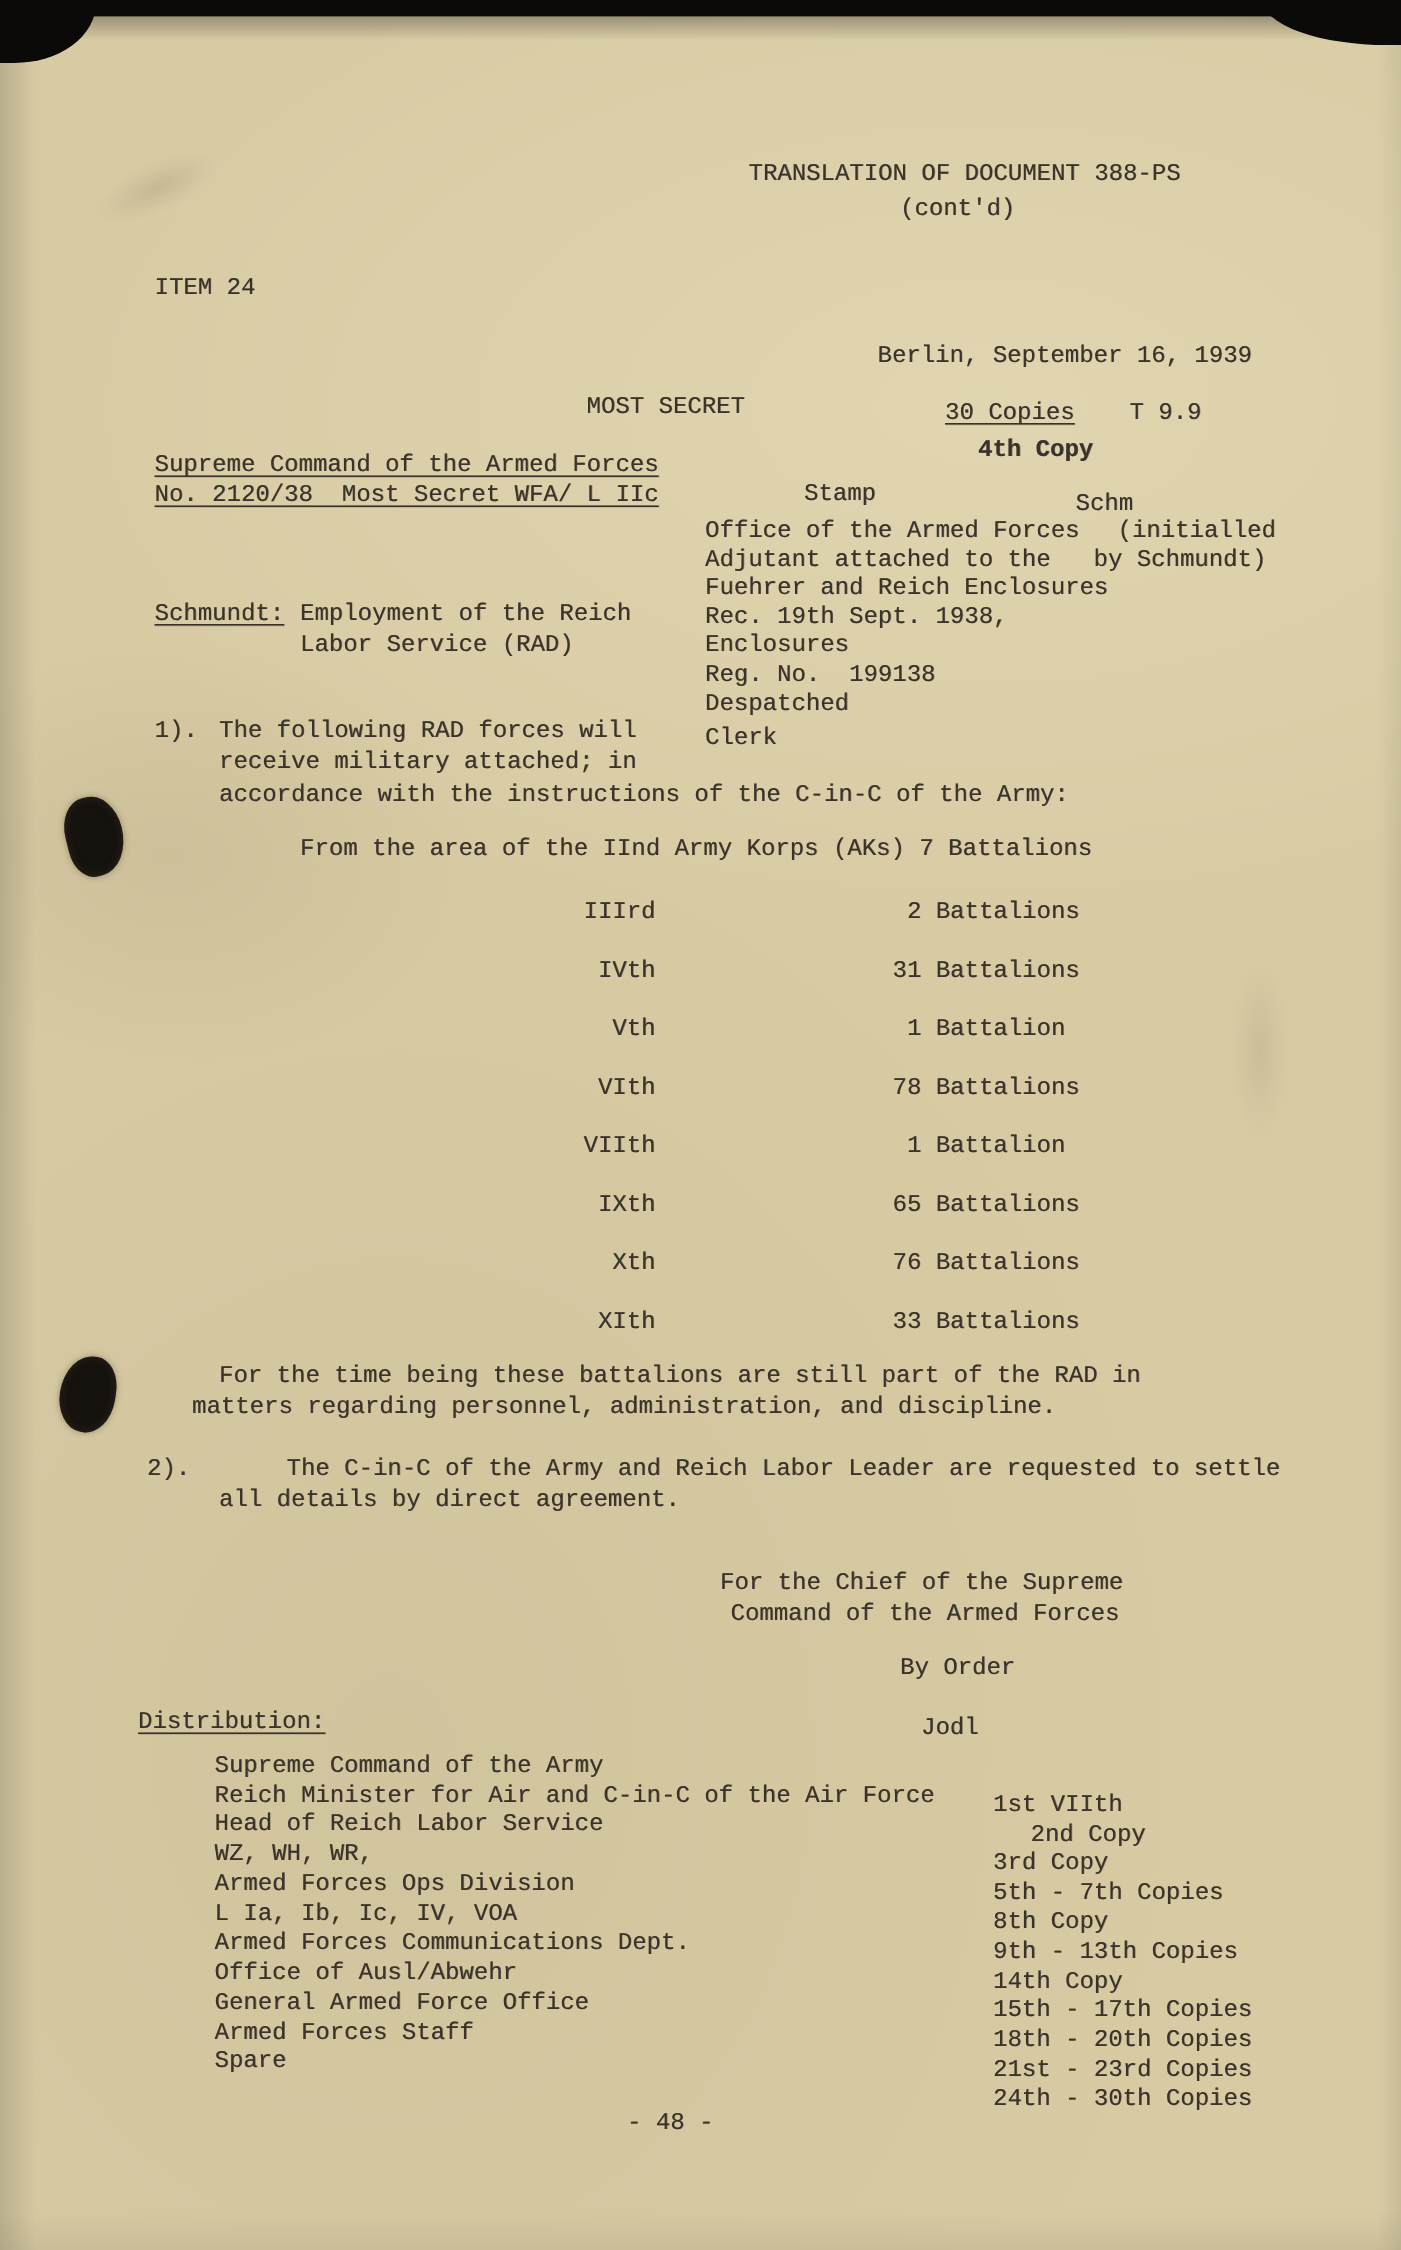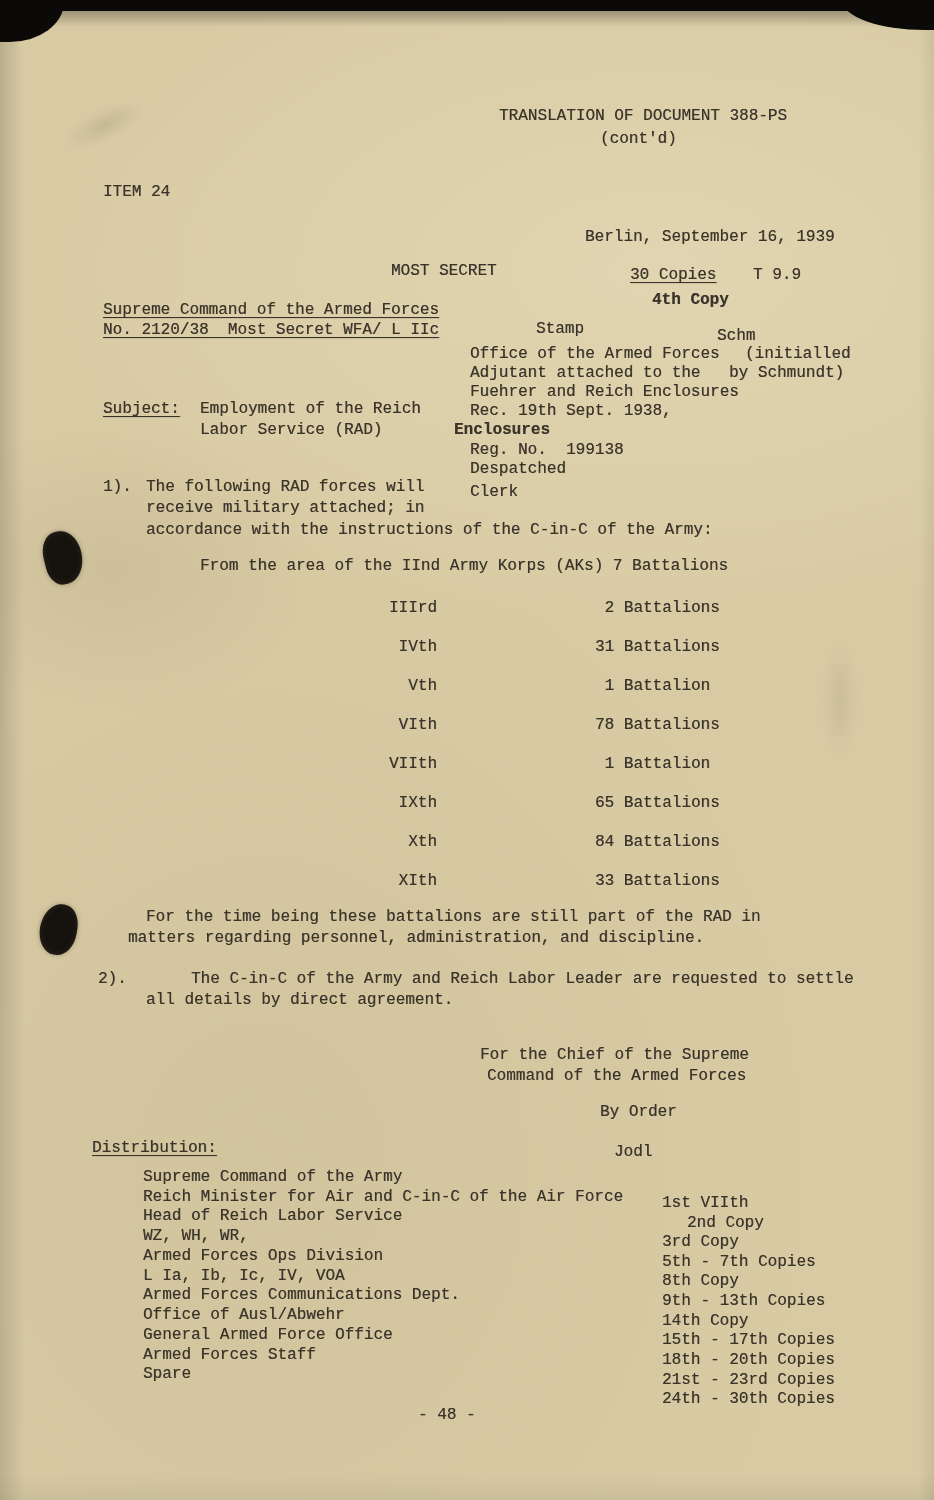--- a/index.html
+++ b/index.html
@@ -68,28 +68,28 @@
 
   <div>
     <div class="t" style="left:536px; top:320px;">Stamp</div>
     <div class="t" style="left:717px; top:327px;">Schm</div>
     <div class="t" style="left:470px; top:345px;">Office of the Armed Forces</div>
     <div class="t" style="left:745px; top:345px;">(initialled</div>
     <div class="t" style="left:470px; top:364px;">Adjutant attached to the</div>
     <div class="t" style="left:729px; top:364px;">by Schmundt)</div>
     <div class="t" style="left:470px; top:383px;">Fuehrer and Reich Enclosures</div>
     <div class="t" style="left:470px; top:402px;">Rec. 19th Sept. 1938,</div>
-    <div class="t" style="left:454px; top:421px;font-weight:bold;">Enclosures</div>
+    <div class="t" style="left:470px; top:421px;">Enclosures</div>
     <div class="t" style="left:470px; top:441px;">Reg. No.  199138</div>
     <div class="t" style="left:470px; top:460px;">Despatched</div>
     <div class="t" style="left:470px; top:483px;">Clerk</div>
   </div>
 
   <div>
-    <div class="t u" style="left:103px; top:400px;">Subject:</div>
+    <div class="t u" style="left:103px; top:400px;">Schmundt:</div>
     <div class="t" style="left:200px; top:400px;">Employment of the Reich</div>
     <div class="t" style="left:200px; top:421px;">Labor Service (RAD)</div>
   </div>
 
   <div>
     <div class="t" style="left:103px; top:478px;">1).</div>
     <div class="t" style="left:146px; top:478px;">The following RAD forces will</div>
     <div class="t" style="left:146px; top:499px;">receive military attached; in</div>
     <div class="t" style="left:146px; top:521px;">accordance with the instructions of the C-in-C of the Army:</div>
   </div>
@@ -109,21 +109,21 @@
     <div class="t" style="left:340px; top:716px; width:97px; text-align:right;">VIth</div>
     <div class="t" style="left:595px; top:716px;">78 Battalions</div>
 
     <div class="t" style="left:340px; top:755px; width:97px; text-align:right;">VIIth</div>
     <div class="t" style="left:595px; top:755px;"> 1 Battalion</div>
 
     <div class="t" style="left:340px; top:794px; width:97px; text-align:right;">IXth</div>
     <div class="t" style="left:595px; top:794px;">65 Battalions</div>
 
     <div class="t" style="left:340px; top:833px; width:97px; text-align:right;">Xth</div>
-    <div class="t" style="left:595px; top:833px;">84 Battalions</div>
+    <div class="t" style="left:595px; top:833px;">76 Battalions</div>
 
     <div class="t" style="left:340px; top:872px; width:97px; text-align:right;">XIth</div>
     <div class="t" style="left:595px; top:872px;">33 Battalions</div>
 
     <div class="t" style="left:146px; top:908px;">For the time being these battalions are still part of the RAD in</div>
     <div class="t" style="left:128px; top:929px;">matters regarding personnel, administration, and discipline.</div>
   </div>
 
   <div>
     <div class="t" style="left:98px; top:970px;">2).</div>

